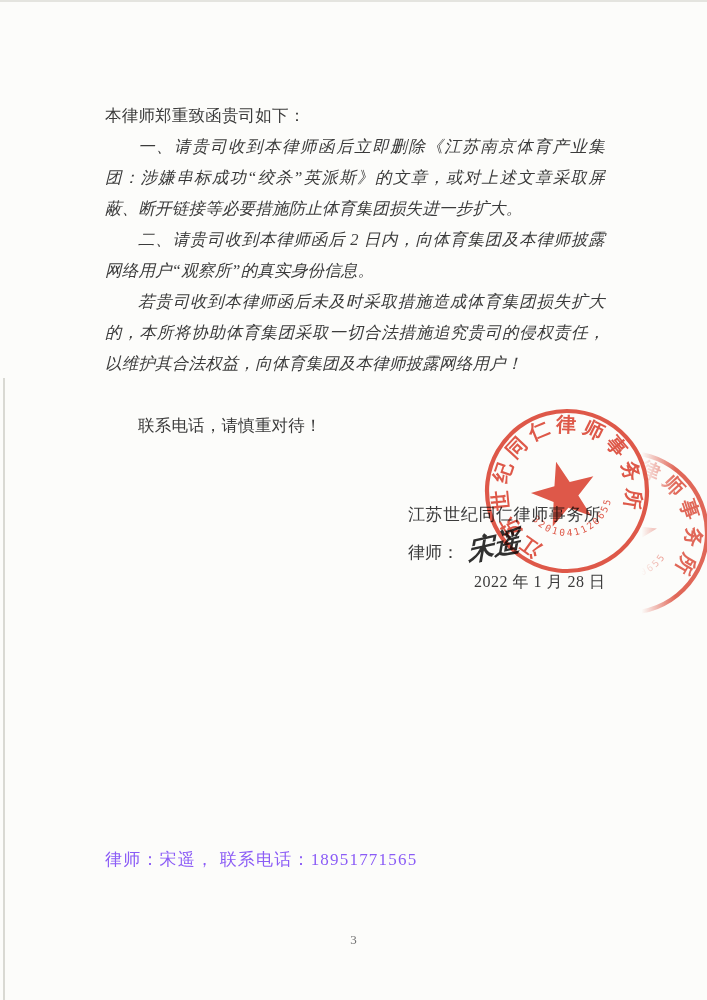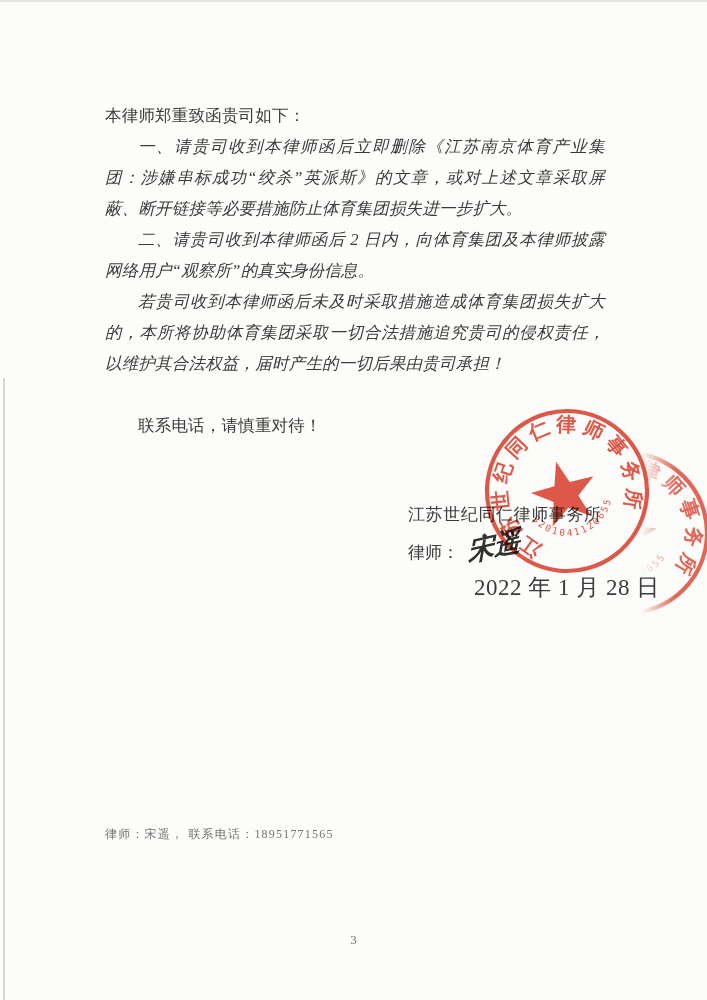--- a/index.html
+++ b/index.html
@@ -32,59 +32,59 @@
   
   .sig-firm   { position:absolute; left:408px; top:503px; font-size:17px; letter-spacing:0.6px; z-index:2; }
   .sig-lawyer { position:absolute; left:408px; top:536px; font-size:17px; z-index:2; }
   .sig-name {
     display:inline-block; margin-left:8px;
     font-size:27px; line-height:1; font-style:italic; font-weight:bold;
     color:#30302f;
     transform: rotate(-13deg) skewX(-10deg);
     position:relative; top:-3px;
   }
-  .sig-date { position:absolute; left:474px; top:572px; font-size:23px; letter-spacing:0.5px; z-index:2; }
+  .sig-date { position:absolute; left:474px; top:572px; font-size:16px; letter-spacing:0.5px; z-index:2; }
 
   
   .stamps {
     position:absolute; left:440px; top:395px;
     width:280px; height:280px;
     mix-blend-mode: multiply;
     color:#dd4331;
     z-index:5;
     pointer-events:none;
   }
   .ring-text { font-size:20px; font-weight:700; letter-spacing:5.5px; fill:currentColor;
                font-family:"Liberation Serif","DejaVu Serif",serif; }
   .code-text { font-size:9.5px; letter-spacing:2.2px; fill:currentColor;
                font-family:"DejaVu Sans Mono",monospace; }
 
   
   .footer {
-    position:absolute; left:105px; top:826px;
-    font-size:12px; color:#737373; letter-spacing:1.2px;
+    position:absolute; left:105px; top:848px;
+    font-size:17px; color:#8b5cf6; letter-spacing:1.2px;
   }
   .page-number {
     position:absolute; left:0; top:932px; width:707px;
     text-align:center; font-size:13px; color:#6e6e6e;
   }
 </style>
 </head>
 <body>
 
 <div class="page">
 
   <div class="edge-top"></div>
   <div class="edge-left"></div>
 
   <div class="doc-body">
     <p>本律师郑重致函贵司如下：</p>
     <p class="para">一、请贵司收到本律师函后立即删除《江苏南京体育产业集团：涉嫌串标成功“绞杀”英派斯》的文章，或对上述文章采取屏蔽、断开链接等必要措施防止体育集团损失进一步扩大。</p>
     <p class="para">二、请贵司收到本律师函后 2 日内，向体育集团及本律师披露网络用户“观察所”的真实身份信息。</p>
-    <p class="para">若贵司收到本律师函后未及时采取措施造成体育集团损失扩大的，本所将协助体育集团采取一切合法措施追究贵司的侵权责任，以维护其合法权益，届时产生的一切后果由贵司承担！</p>
+    <p class="para">若贵司收到本律师函后未及时采取措施造成体育集团损失扩大的，本所将协助体育集团采取一切合法措施追究贵司的侵权责任，以维护其合法权益，向体育集团及本律师披露网络用户！</p>
     <p class="closing">联系电话，请慎重对待！</p>
   </div>
 
   <div class="sig-firm">江苏世纪同仁律师事务所</div>
 
   <div class="sig-lawyer"><span>律师：</span><span class="sig-name">宋遥</span>
   </div>
 
   <div class="sig-date">2022 年 1 月 28 日</div>
 

